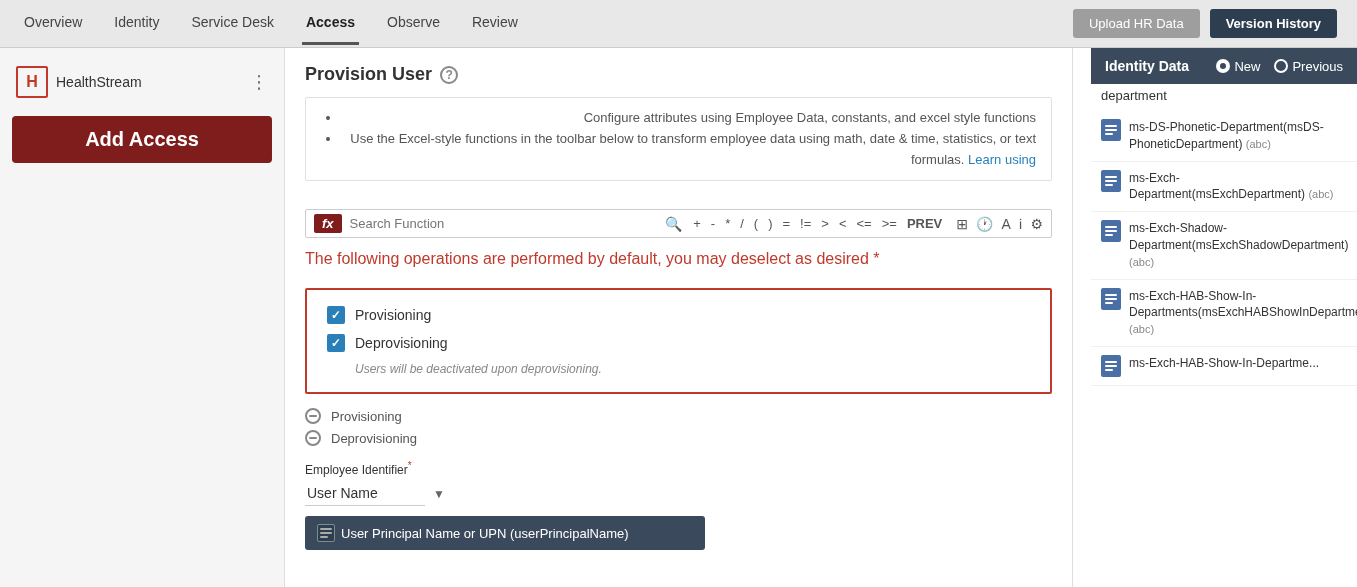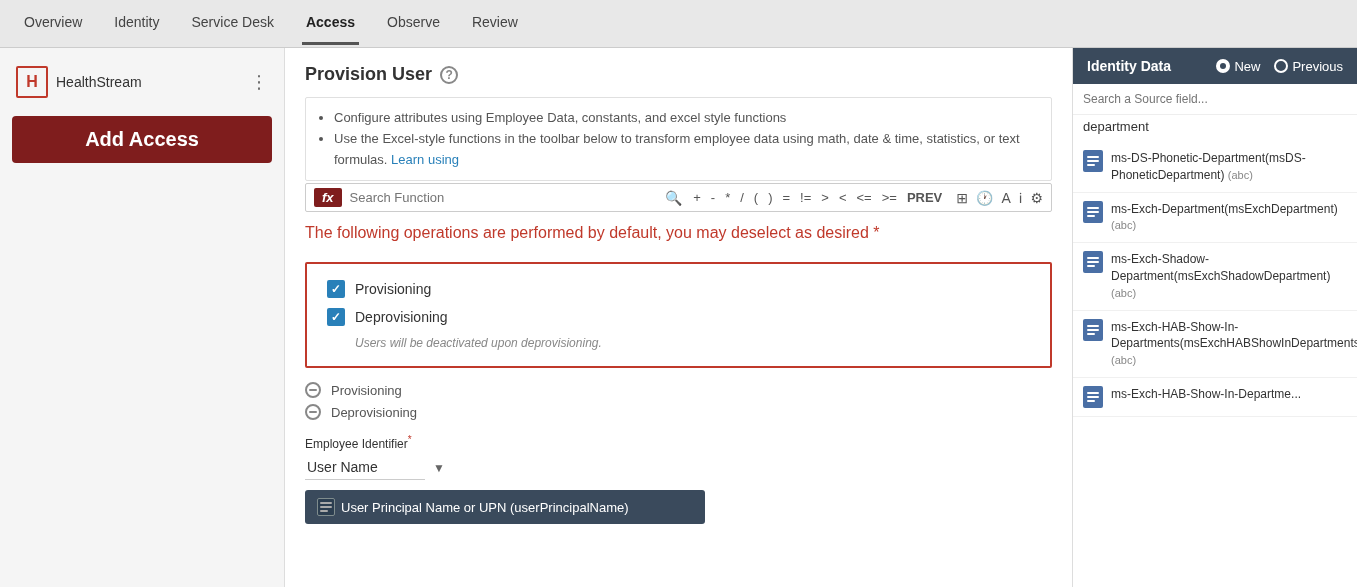--- a/index.html
+++ b/index.html
@@ -63,21 +63,21 @@
     }
     .help-icon {
       width: 18px; height: 18px; border-radius: 50%;
       border: 2px solid #888; display: inline-flex;
       align-items: center; justify-content: center;
       color: #888; font-size: 12px; cursor: pointer;
     }
 
     .info-box {
       background: white; border: 1px solid #e0e0e0;
-      padding: 10px 8px; margin-bottom: 2px; border-radius: 2px;
+      padding: 10px 15px; margin-bottom: 28px; border-radius: 2px; text-align: right;
     }
     .info-box ul { padding-left: 20px; }
     .info-box li { color: #555; font-size: 13px; line-height: 1.6; }
     .info-box a { color: #2980b9; text-decoration: none; }
 
     
     .formula-bar {
       display: flex; align-items: center; gap: 4px;
       border: 1px solid #ccc; background: white; padding: 4px 8px;
       margin-bottom: 12px; border-radius: 2px;
@@ -162,21 +162,21 @@
     .upn-icon {
       width: 18px; height: 18px; background: #2c3e50;
       border: 1px solid #7f8c8d; border-radius: 2px;
       display: flex; align-items: center; justify-content: center;
       font-size: 10px; color: #aaa;
     }
 
     
     .right-panel {
       width: 285px; background: white; border-left: 1px solid #ddd;
-      display: flex; flex-direction: column;
+      display: flex; flex-direction: column; padding-left: 18px;
     }
     .right-panel-header {
       background: #3a4a5c; color: white; padding: 10px 14px;
       display: flex; align-items: center; gap: 12px;
     }
     .identity-data-label { font-size: 14px; font-weight: 600; flex: 1; }
     .radio-group { display: flex; align-items: center; gap: 14px; font-size: 13px; }
     .radio-item { display: flex; align-items: center; gap: 4px; cursor: pointer; }
     .radio-circle {
       width: 14px; height: 14px; border-radius: 50%;
@@ -218,20 +218,24 @@
 <body>
 
 <nav class="top-nav">
   <div class="top-nav-items">
     <span class="nav-item">Overview</span>
     <span class="nav-item">Identity</span>
     <span class="nav-item">Service Desk</span>
     <span class="nav-item active">Access</span>
     <span class="nav-item">Observe</span>
     <span class="nav-item">Review</span>
+  </div>
+  <div class="top-nav-actions">
+    <button class="btn-upload">Upload HR Data</button>
+    <button class="btn-version">Version History</button>
   </div>
 </nav>
 
 <div class="layout">
 
   <aside class="sidebar">
     <div class="sidebar-header">
       <div class="sidebar-brand">
         <div class="brand-logo">H</div>
         <span class="brand-name">HealthStream</span>
@@ -354,23 +358,20 @@
           </div>
           <span>New</span>
         </label>
         <label class="radio-item">
           <div class="radio-circle"></div>
           <span>Previous</span>
         </label>
       </div>
     </div>
 
-    <div class="right-panel-search">
-      <input class="search-input-field" type="text" placeholder="Search a Source field..." style="">
-    </div>
     <div class="search-value">department</div>
 
     <div class="source-list">
       <div class="source-item">
         <div class="source-icon">
           <div class="source-icon-lines">
             <div class="source-line"></div>
               <div class="source-line"></div>
               <div class="source-line" style="width:8px;"></div>
           </div>

